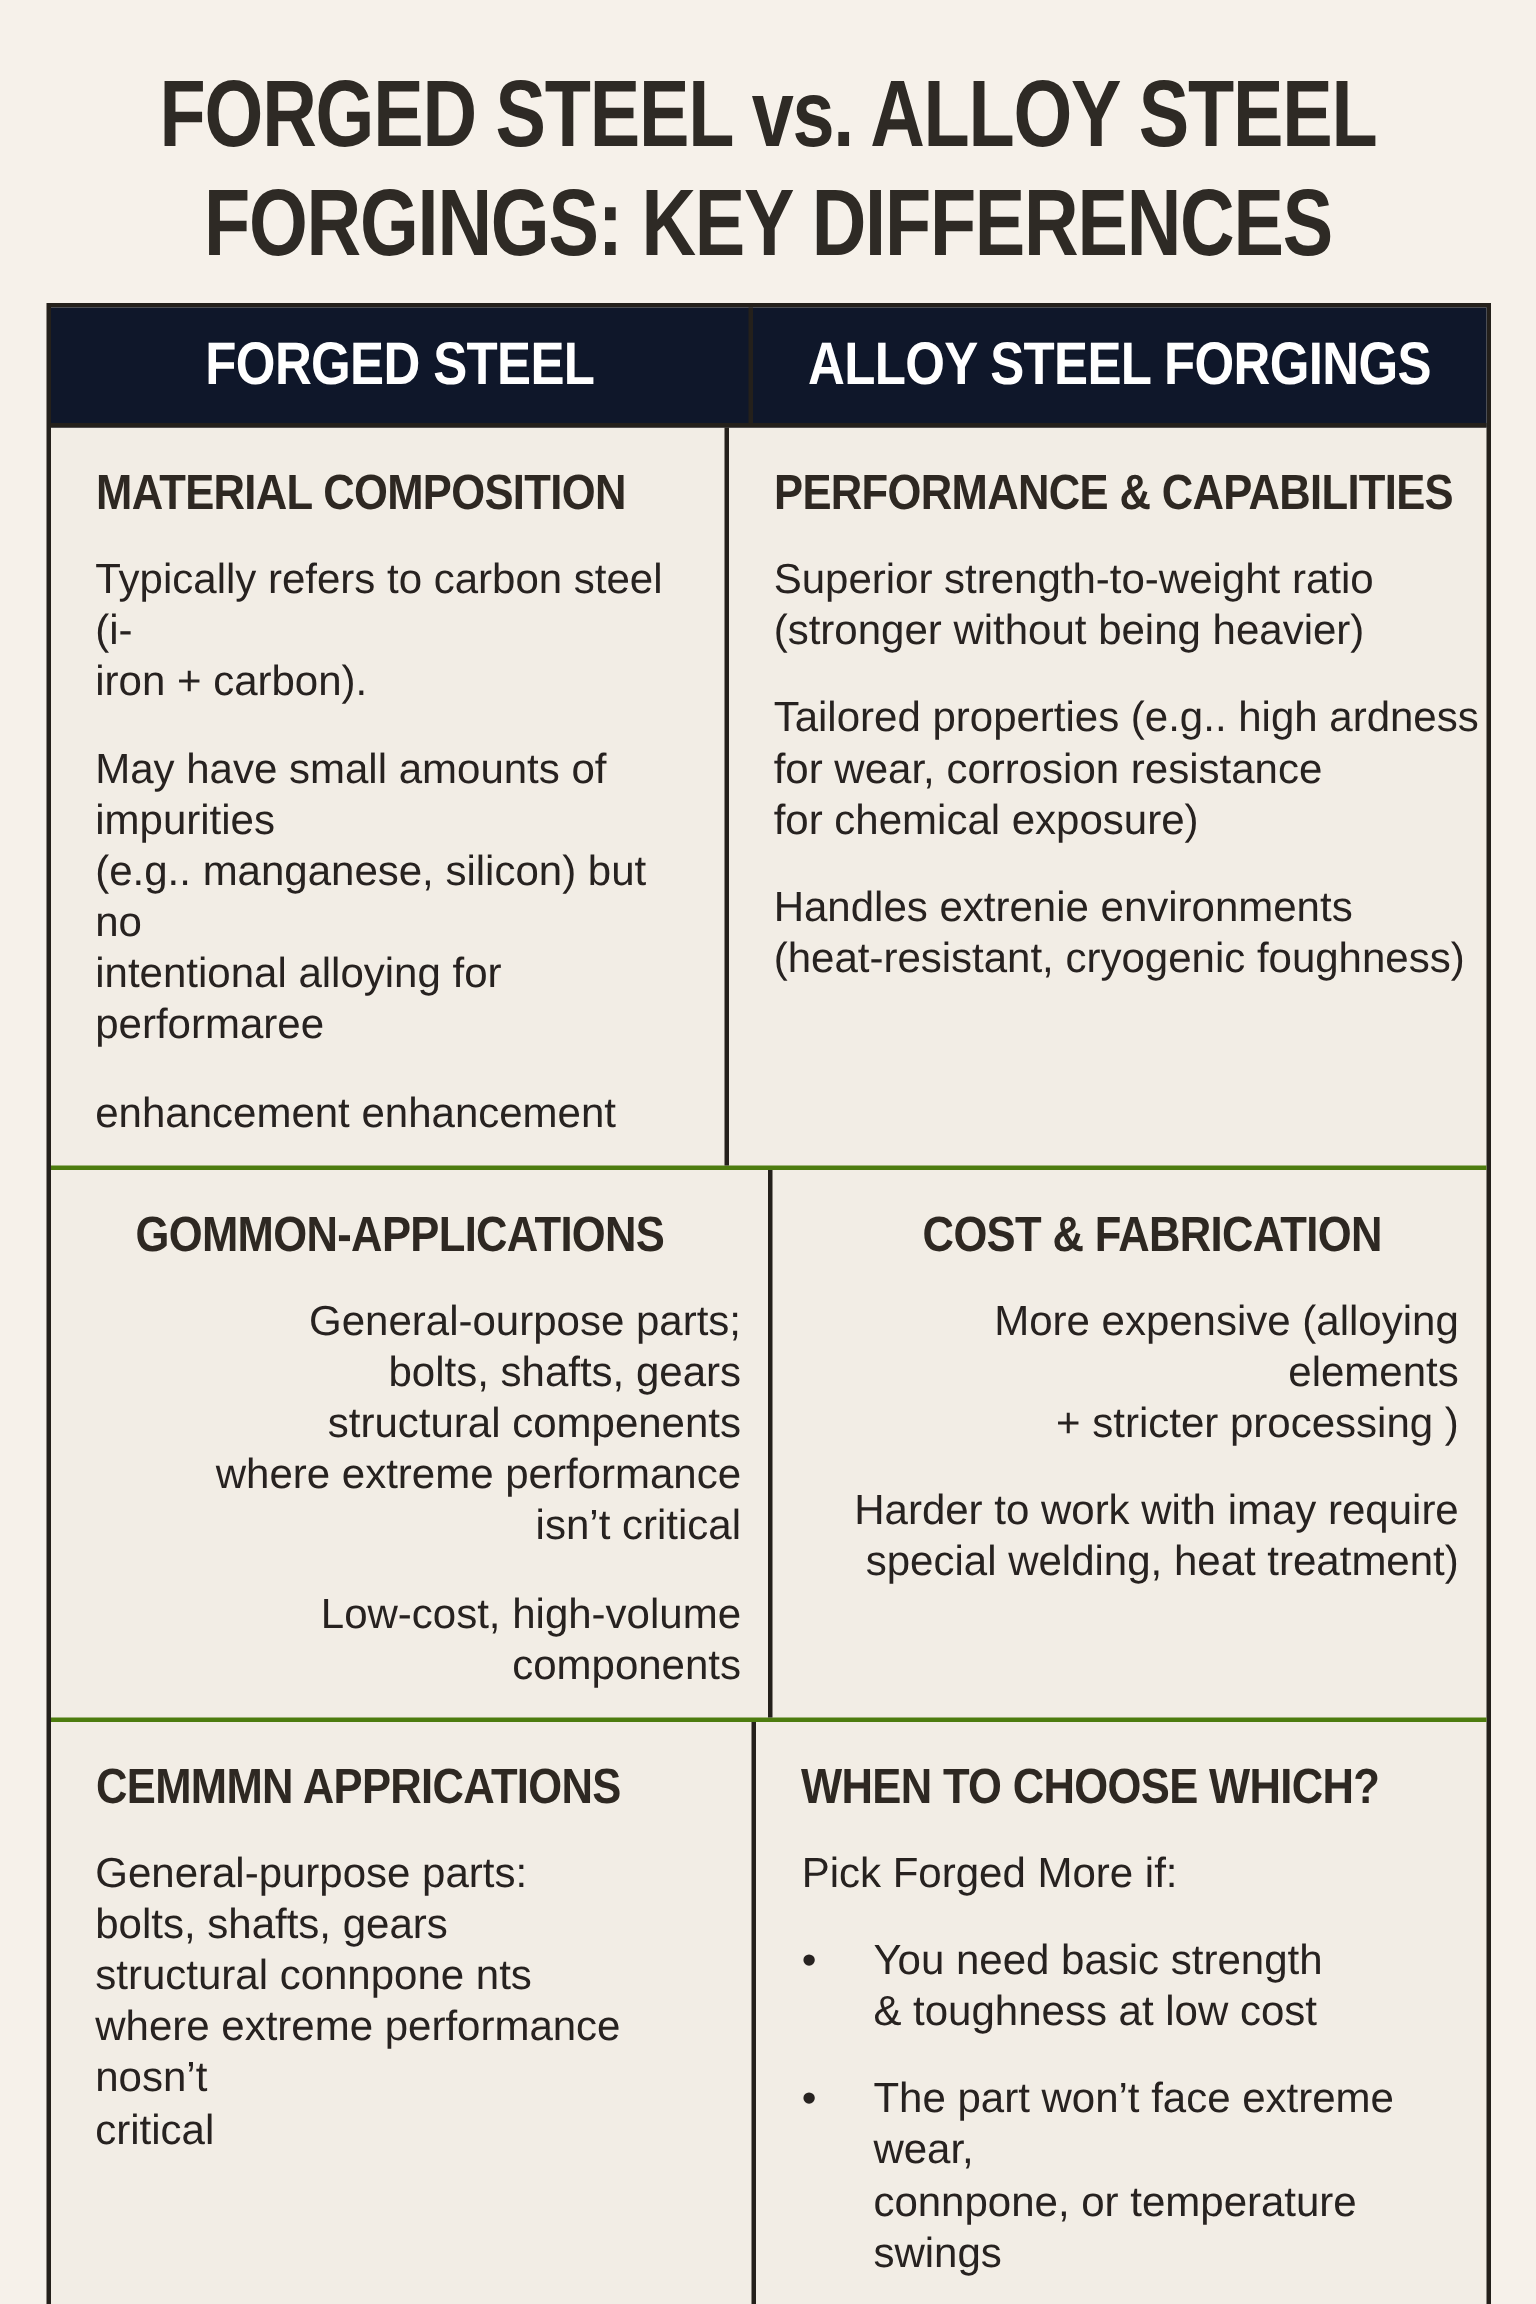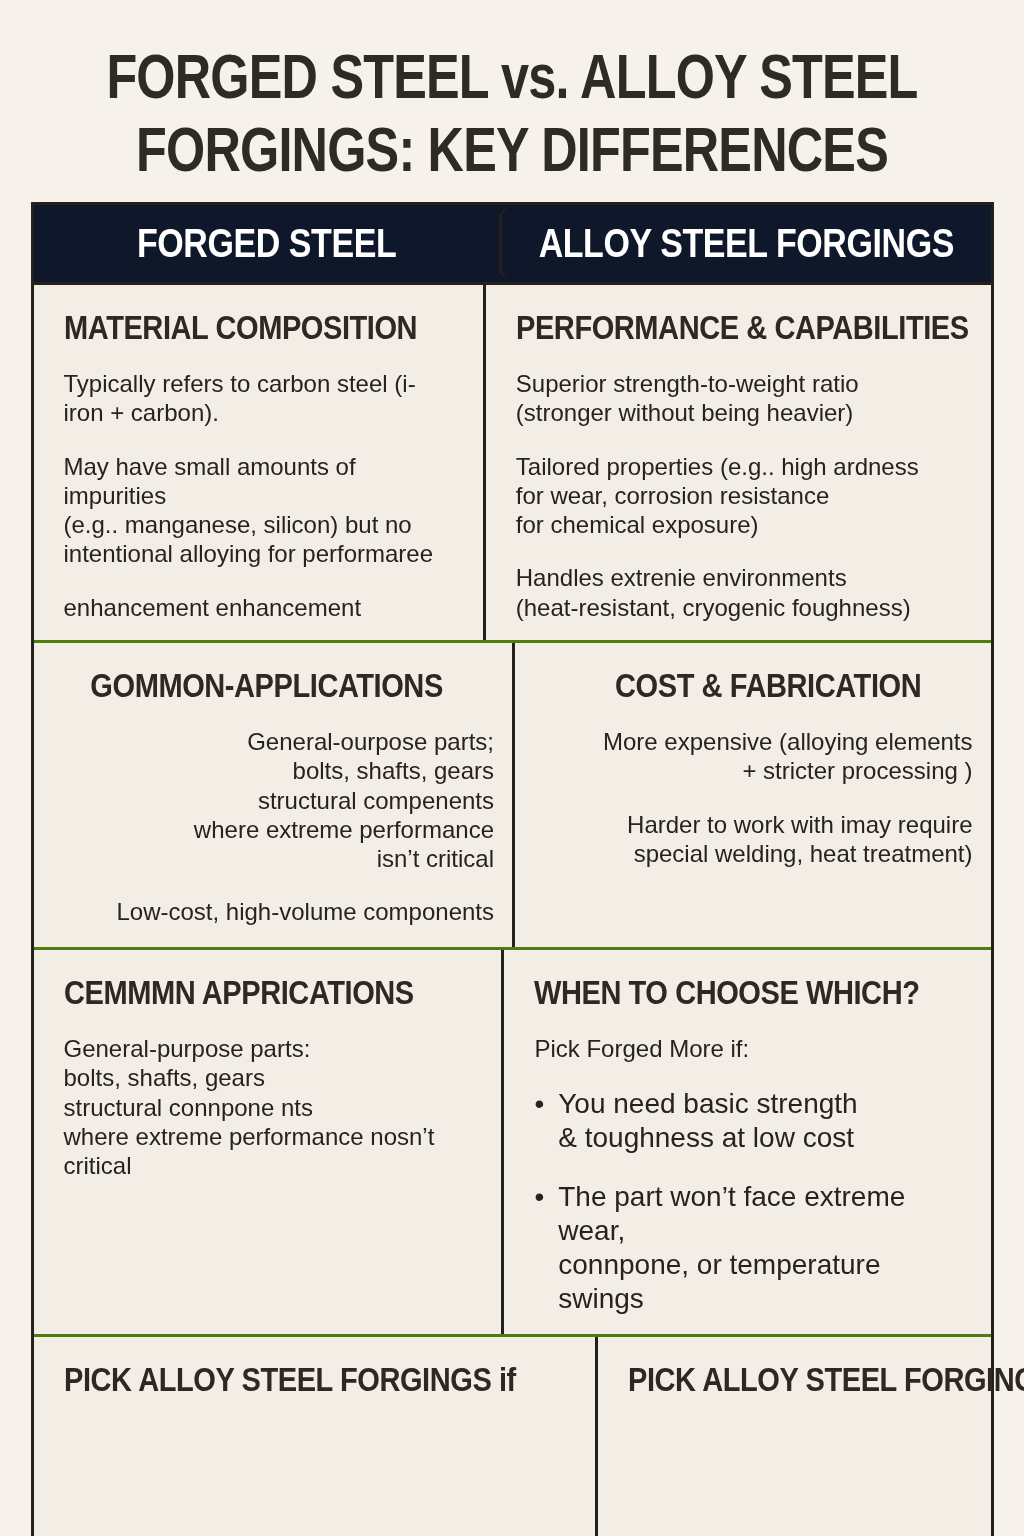--- a/index.html
+++ b/index.html
@@ -26,21 +26,21 @@
   }
   .thead{
     display:flex;height:77px;background:#0f172a;
     border-bottom:3px solid #24201b;
   }
   .th{
     flex:1 1 50%;display:flex;align-items:center;justify-content:center;
     color:#ffffff;font-weight:bold;font-size:40px;letter-spacing:-0.5px;
     white-space:nowrap;
   }
-  .th + .th{border-left:3px solid #24201b;border-radius:15px;}
+  .th + .th{border-left:3px solid #24201b;}
   .th span{display:inline-block;transform:scaleX(0.85);}
 
   .tr{display:flex;border-bottom:3px solid #4d7c0f;}
   .tr:last-child{border-bottom:none;}
   .tr:nth-child(1){min-height:352px;}
   .tr:nth-child(2){min-height:304px;text-align:right;}
   .tr:nth-child(3){min-height:288px;}
   .tr:nth-child(4){min-height:263px;}
 
   .td{
@@ -49,32 +49,32 @@
   .td.right{border-left:3px solid #24201b;}
 
   .cell-heading{
     margin:0 0 22px 0;
     font-size:33px;font-weight:bold;color:#2e2822;
     letter-spacing:-0.5px;white-space:nowrap;
     transform:scaleX(0.88);transform-origin:0 50%;
   }
   .cell-para{
     margin:0 0 24px 0;
-    font-size:24px;line-height:1.22;
+    font-size:28px;line-height:1.22;
     white-space:pre-line;
   }
   .cell-para:last-child{margin-bottom:0;}
 
   .bullet-item{
     display:flex;gap:14px;margin:0 0 24px 0;
     font-size:28px;line-height:1.22;
   }
   .bullet-item:last-child{margin-bottom:0;}
   .bullet-dot{flex:0 0 auto;}
-  .bullet-text{white-space:pre-line;}
+  .bullet-text{white-space:pre-line;margin-left:24px;}
 </style>
 </head>
 <body>
 
 <div class="page">
   <h1 class="title">
     <span class="title-line">FORGED STEEL vs. ALLOY STEEL</span>
     <span class="title-line">FORGINGS: KEY DIFFERENCES</span>
   </h1>
 

